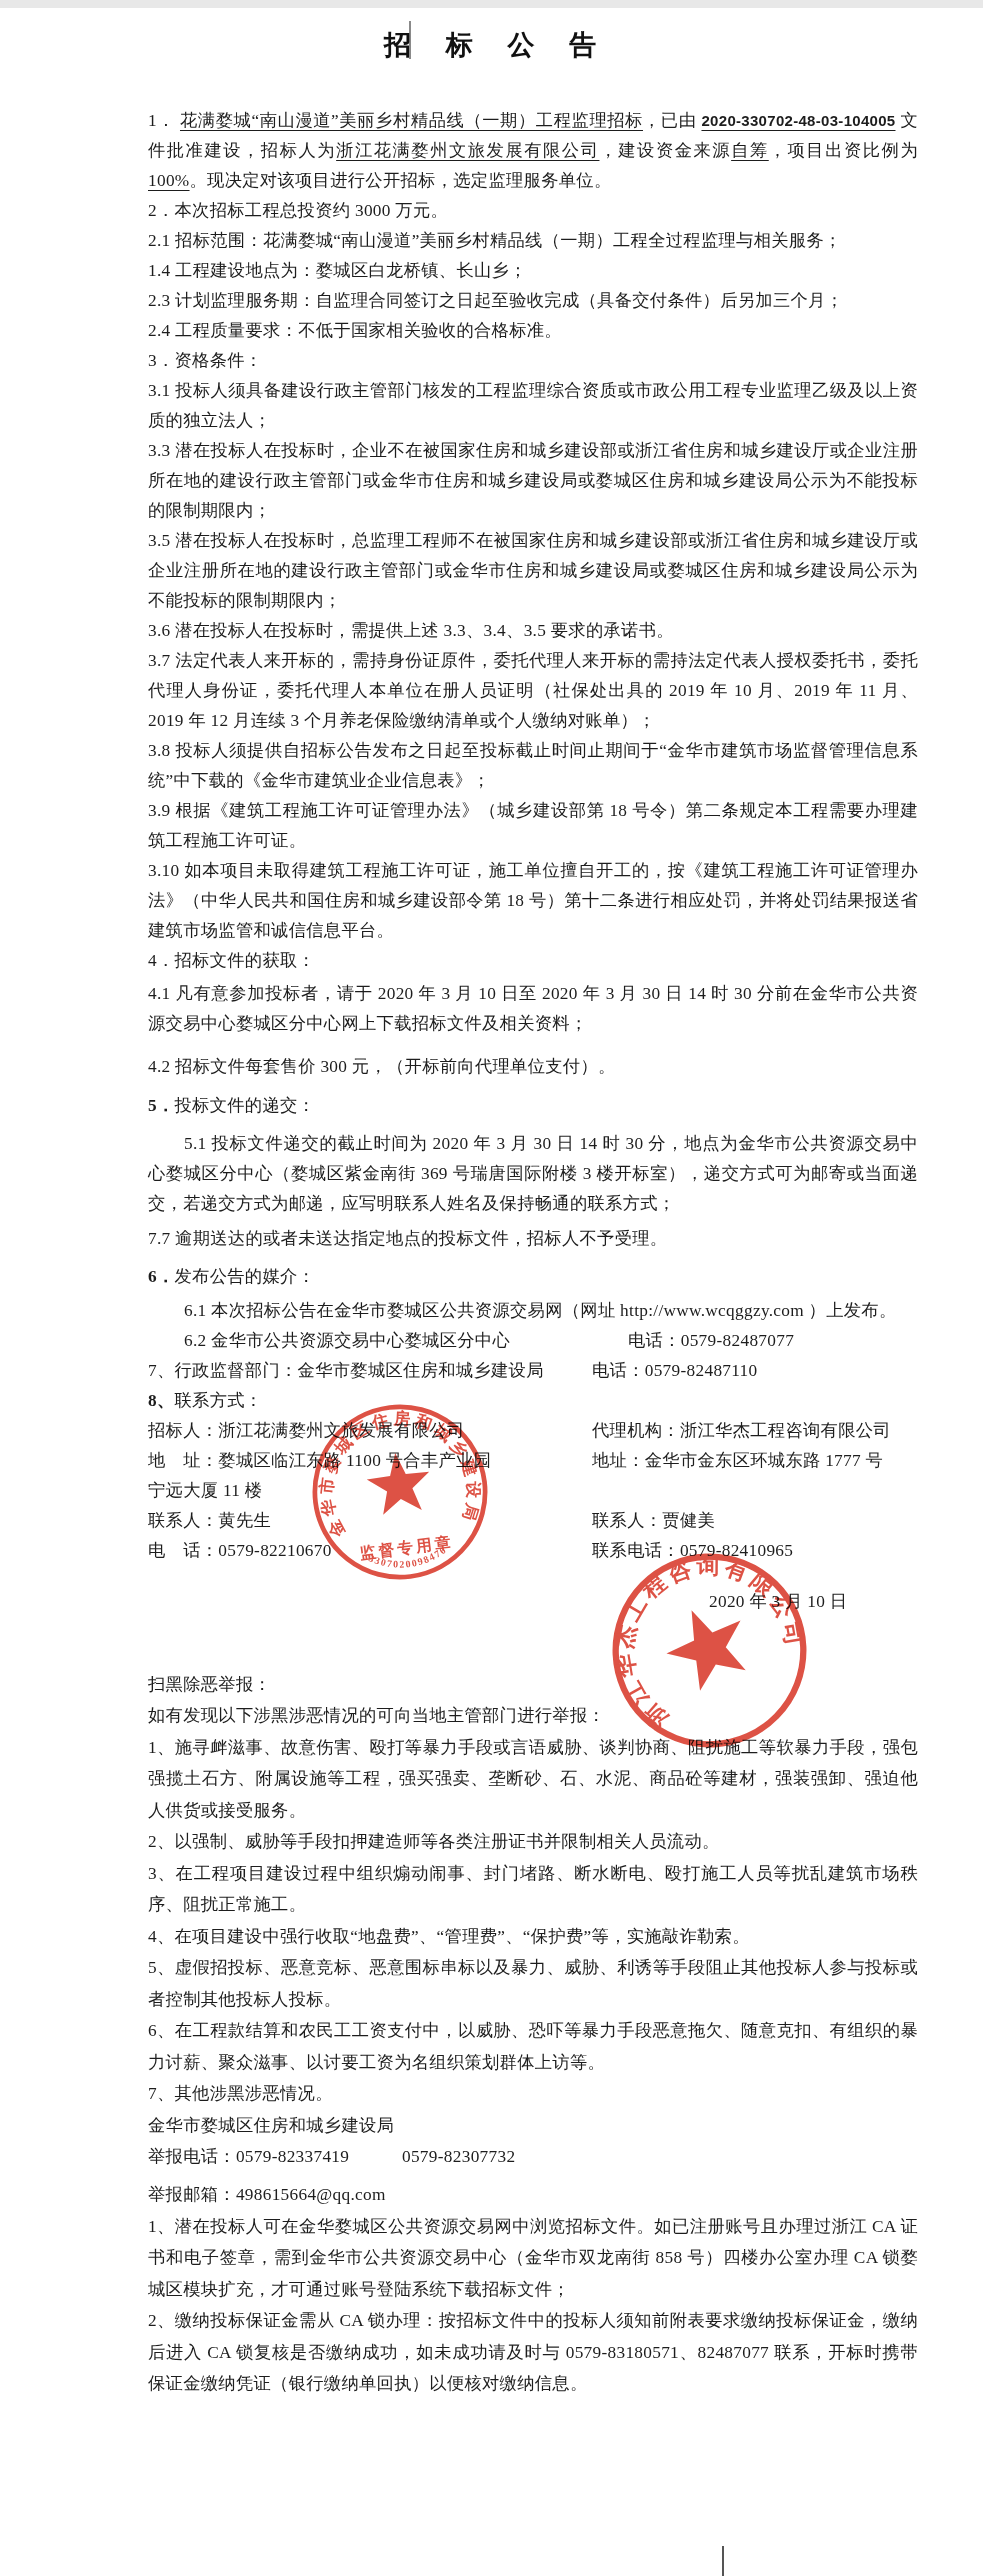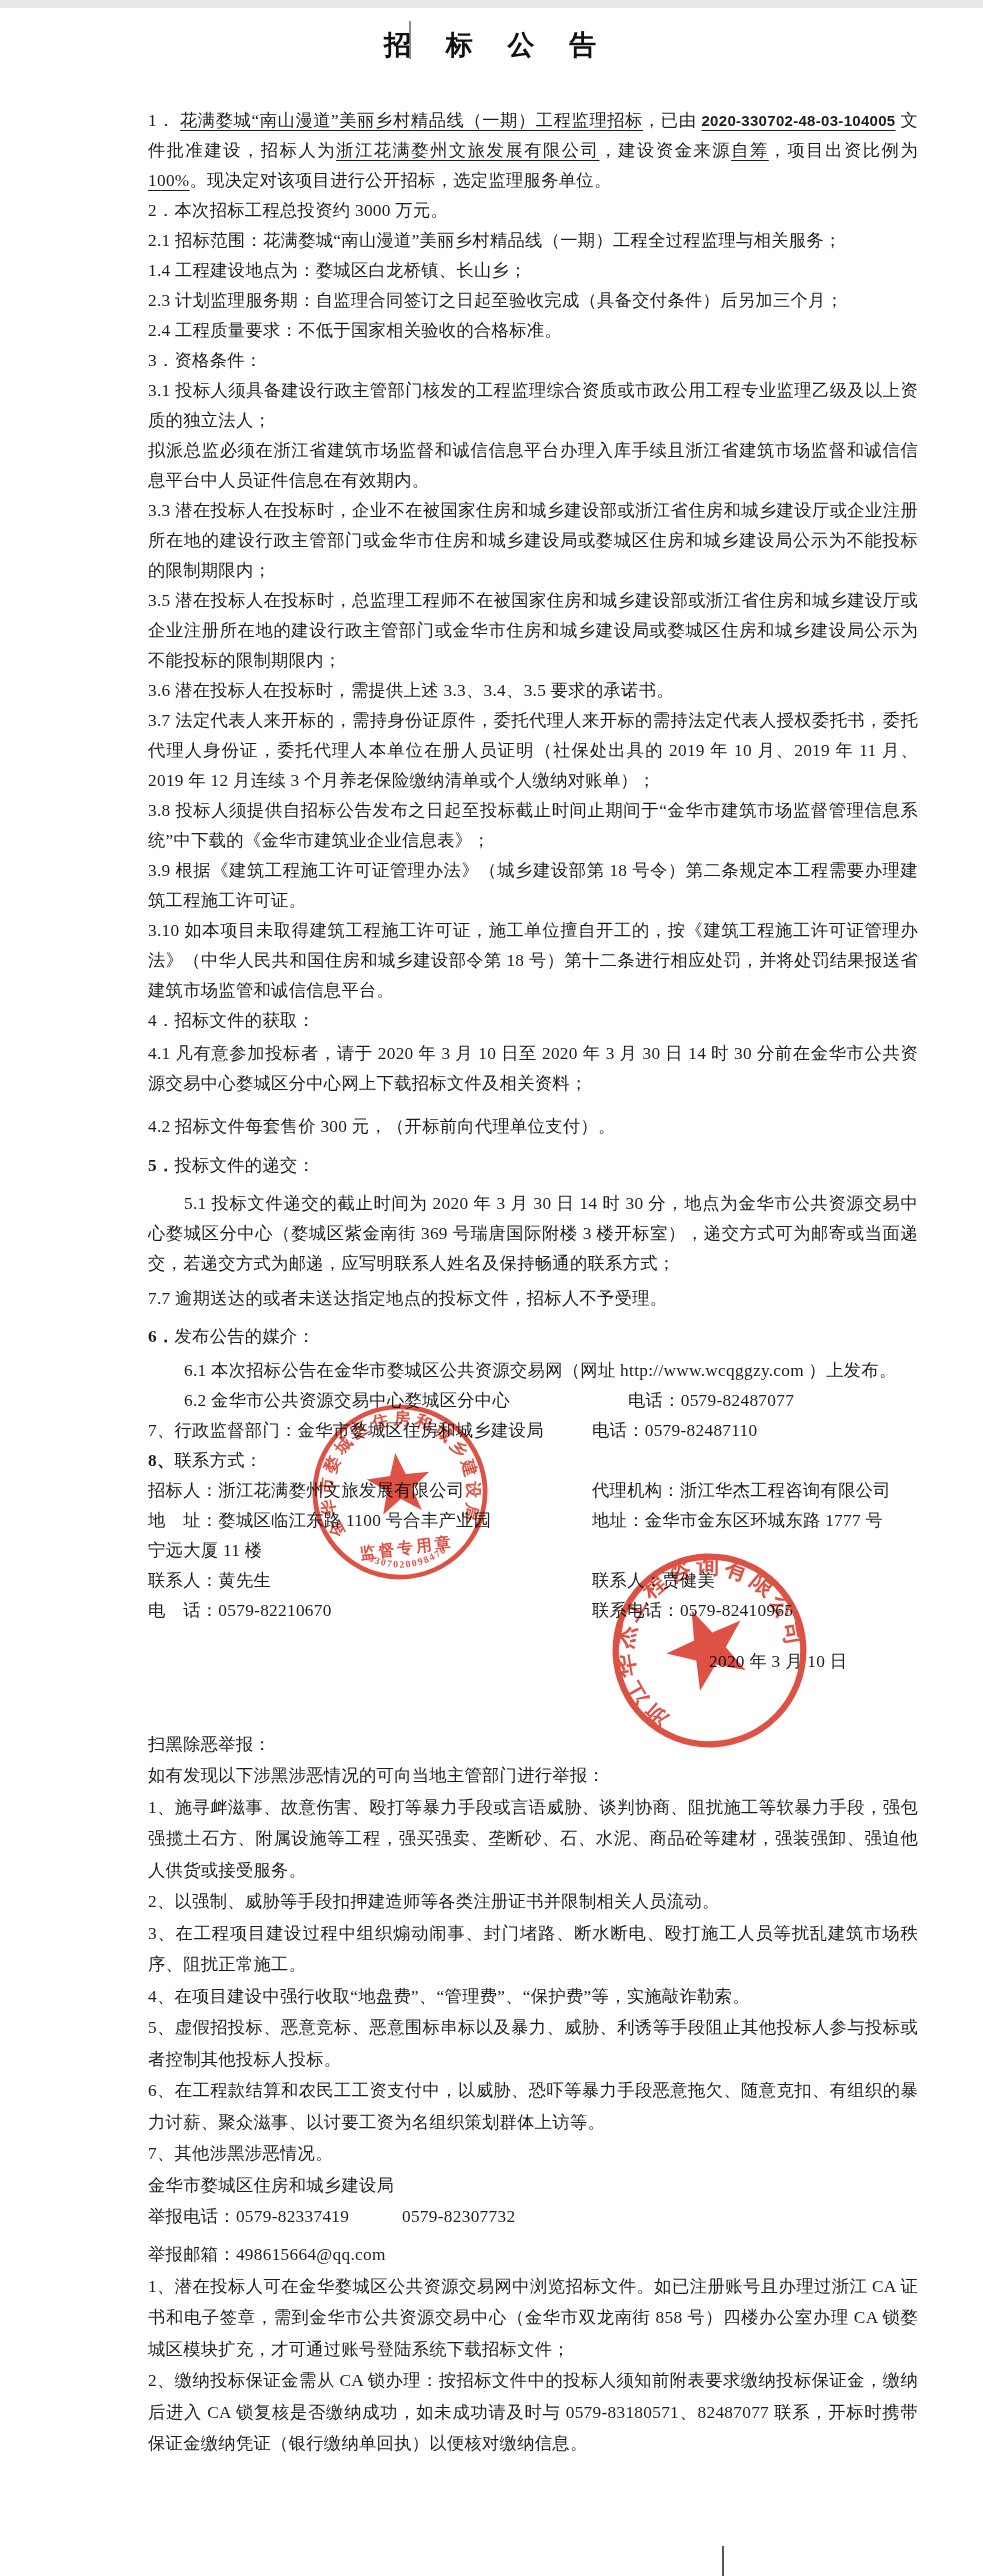--- a/index.html
+++ b/index.html
@@ -67,21 +67,20 @@
 
     <div id="flow">
         <p class="ln "><span>1．  </span><span class="u ">花满婺城“南山漫道”美丽乡村精品线（一期）工程监理招标</span><span>，已由 </span><span class="u sans">2020-330702-48-03-104005</span><span> 文件批准建设，招标人为</span><span class="u ">浙江花满婺州文旅发展有限公司</span><span>，建设资金来源</span><span class="u ">自筹</span><span>，项目出资比例为 </span><span class="u ">100%</span><span>。现决定对该项目进行公开招标，选定监理服务单位。</span></p>
         <p class="ln "><span>2．本次招标工程总投资约 3000 万元。</span></p>
         <p class="ln "><span>2.1 招标范围：花满婺城“南山漫道”美丽乡村精品线（一期）工程全过程监理与相关服务；</span></p>
         <p class="ln "><span>1.4 工程建设地点为：婺城区白龙桥镇、长山乡；</span></p>
         <p class="ln "><span>2.3 计划监理服务期：自监理合同签订之日起至验收完成（具备交付条件）后另加三个月；</span></p>
         <p class="ln "><span>2.4 工程质量要求：不低于国家相关验收的合格标准。</span></p>
         <p class="ln "><span>3．资格条件：</span></p>
         <p class="ln "><span>3.1 投标人须具备建设行政主管部门核发的工程监理综合资质或市政公用工程专业监理乙级及以上资质的独立法人；</span></p>
-        <p class="ln "><span>拟派总监必须在浙江省建筑市场监督和诚信信息平台办理入库手续且浙江省建筑市场监督和诚信信息平台中人员证件信息在有效期内。</span></p>
         <p class="ln "><span>3.3 潜在投标人在投标时，企业不在被国家住房和城乡建设部或浙江省住房和城乡建设厅或企业注册所在地的建设行政主管部门或金华市住房和城乡建设局或婺城区住房和城乡建设局公示为不能投标的限制期限内；</span></p>
         <p class="ln "><span>3.5 潜在投标人在投标时，总监理工程师不在被国家住房和城乡建设部或浙江省住房和城乡建设厅或企业注册所在地的建设行政主管部门或金华市住房和城乡建设局或婺城区住房和城乡建设局公示为不能投标的限制期限内；</span></p>
         <p class="ln "><span>3.6 潜在投标人在投标时，需提供上述 3.3、3.4、3.5 要求的承诺书。</span></p>
         <p class="ln "><span>3.7 法定代表人来开标的，需持身份证原件，委托代理人来开标的需持法定代表人授权委托书，委托代理人身份证，委托代理人本单位在册人员证明（社保处出具的 2019 年 10 月、2019 年 11 月、2019 年 12 月连续 3 个月养老保险缴纳清单或个人缴纳对账单）；</span></p>
         <p class="ln "><span>3.8 投标人须提供自招标公告发布之日起至投标截止时间止期间于“金华市建筑市场监督管理信息系统”中下载的《金华市建筑业企业信息表》；</span></p>
         <p class="ln "><span>3.9 根据《建筑工程施工许可证管理办法》（城乡建设部第 18 号令）第二条规定本工程需要办理建筑工程施工许可证。</span></p>
         <p class="ln "><span>3.10 如本项目未取得建筑工程施工许可证，施工单位擅自开工的，按《建筑工程施工许可证管理办法》（中华人民共和国住房和城乡建设部令第 18 号）第十二条进行相应处罚，并将处罚结果报送省建筑市场监管和诚信信息平台。</span></p>
         <p class="ln "><span>4．招标文件的获取：</span></p>
         <p class="ln " style="margin-top: 3.2px;"><span>4.1 凡有意参加投标者，请于 2020 年 3 月 10 日至 2020 年 3 月 30 日 14 时 30 分前在金华市公共资源交易中心婺城区分中心网上下载招标文件及相关资料；</span></p>
         <p class="ln " style="margin-top: 12.6px;"><span>4.2 招标文件每套售价 300 元，（开标前向代理单位支付）。</span></p>

